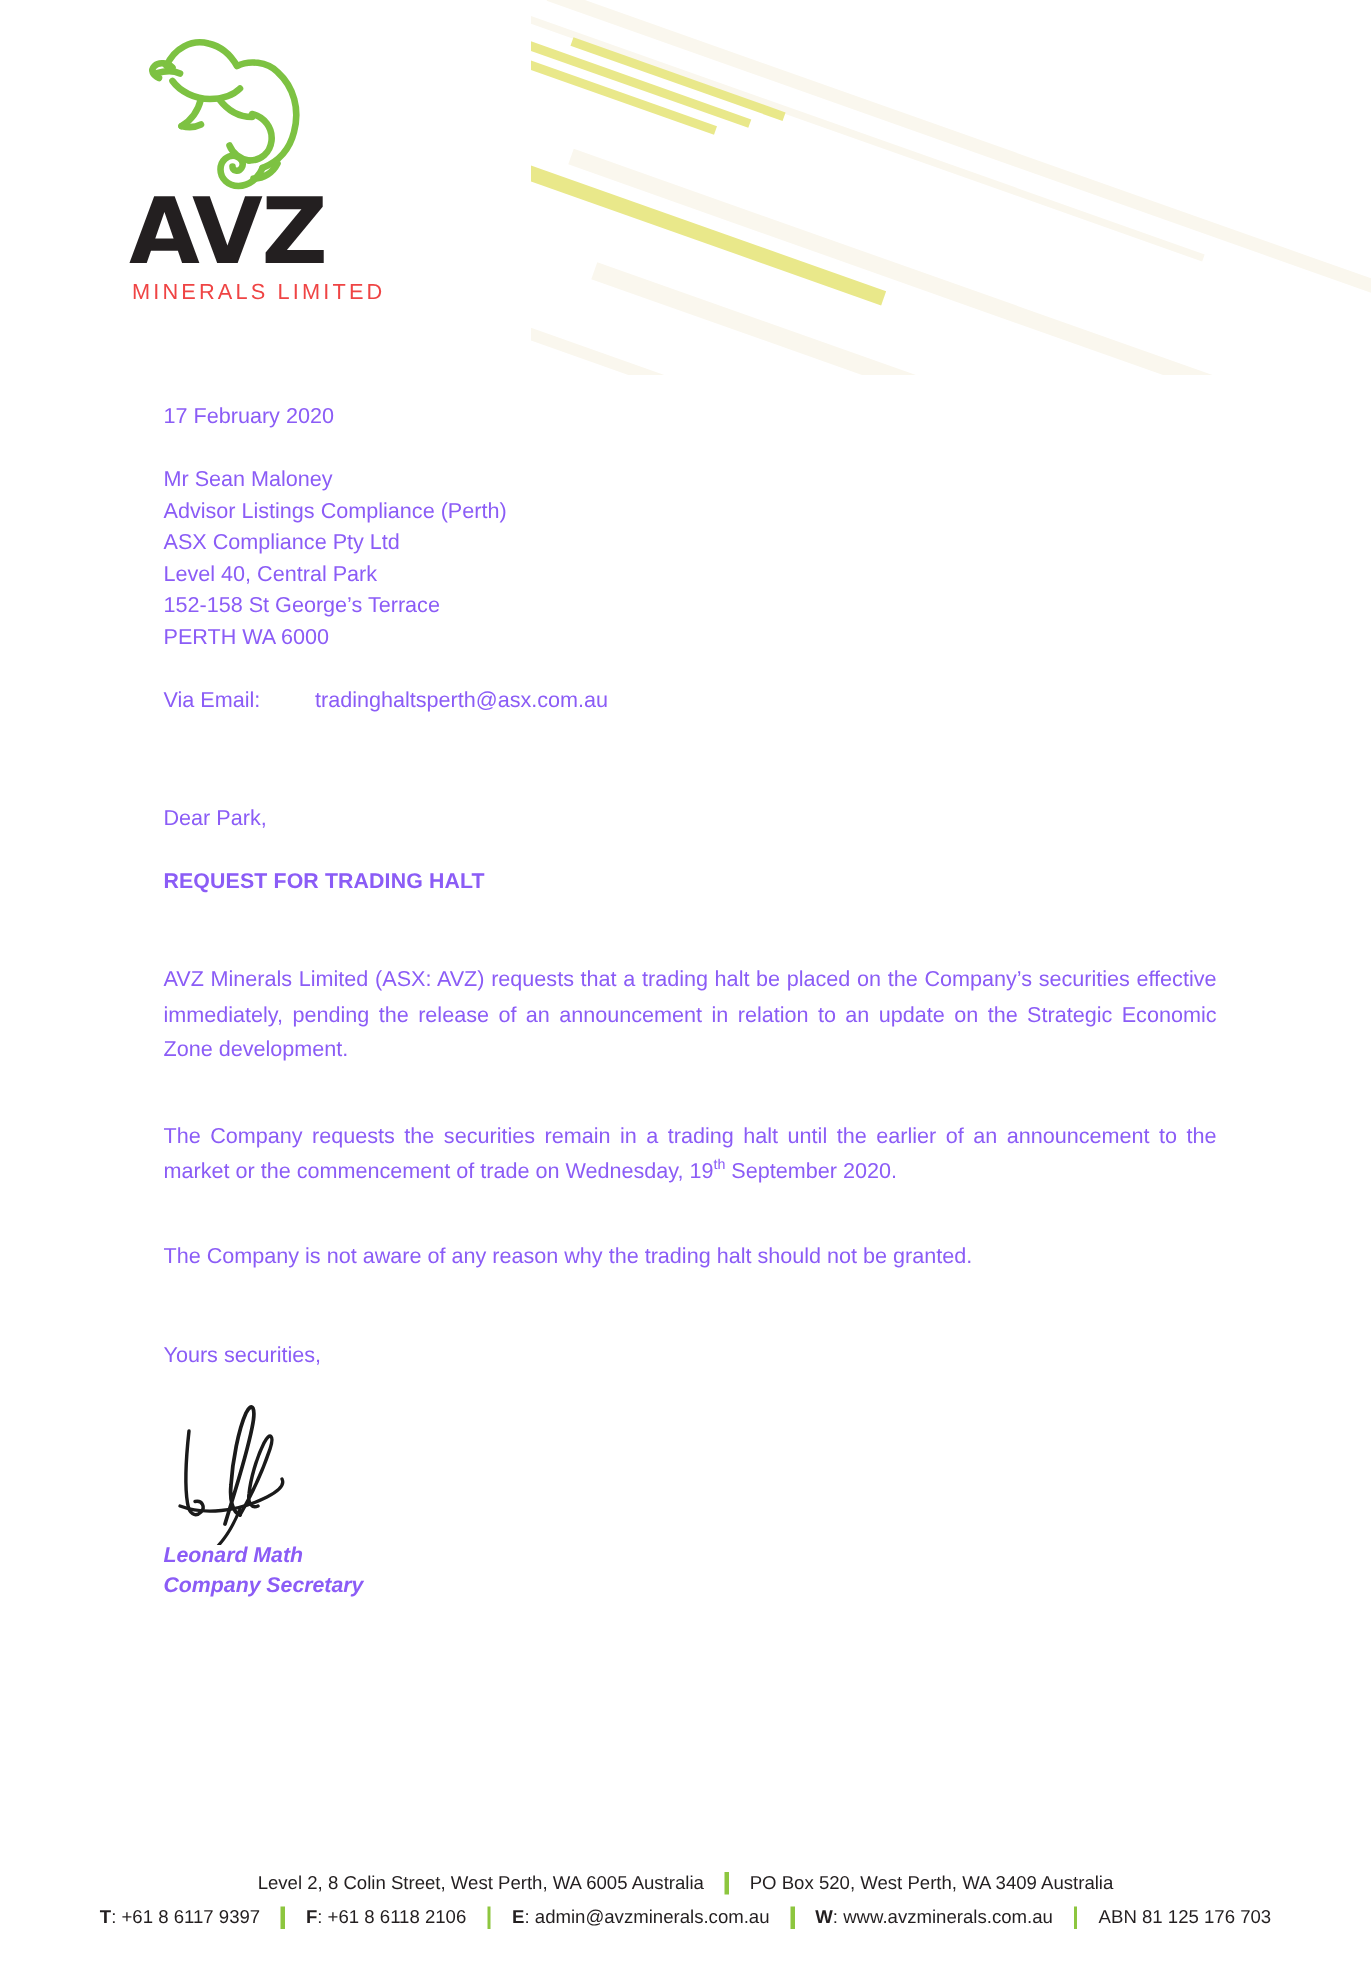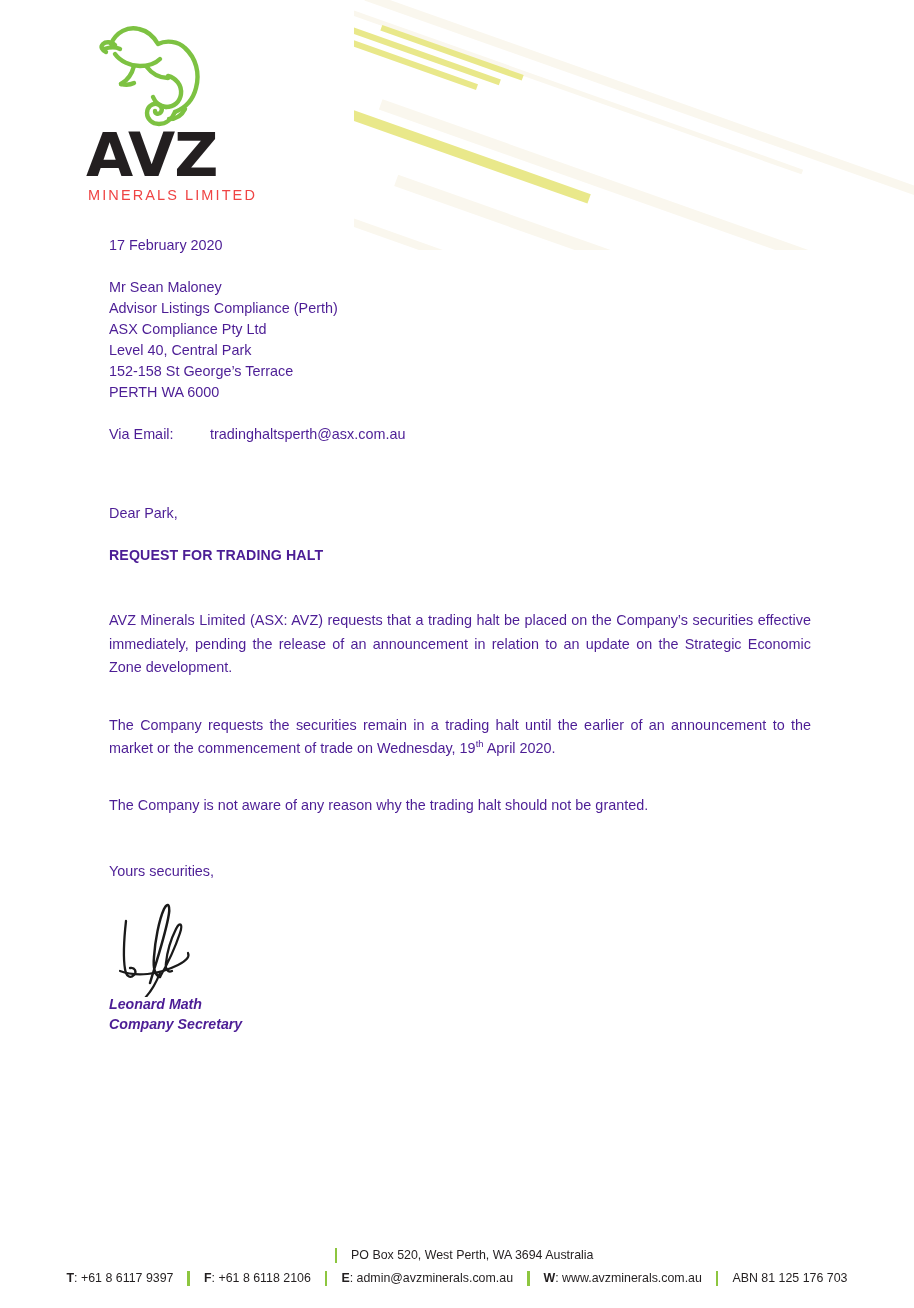--- a/index.html
+++ b/index.html
@@ -66,25 +66,25 @@
     font-size: 14.5px;
     letter-spacing: 2.1px;
     color: #ef4444;
     margin: 3px 0 0 2px;
   }
 
   
   .content {
     position: absolute;
     left: 109px;
-    top: 235px;
+    top: 268px;
     width: 702px;
     font-size: 14.4px;
     line-height: 21px;
-    color: #4c1d95;
+    color: #8b5cf6;
   }
   .blk { margin: 0; }
   .addr-line { margin: 0; line-height: 21px; }
   .spacer-sm { height: 21px; }
   .spacer-md { height: 28px; }
   .spacer-lg { height: 36px; }
 
   .via-row {
     display: flex;
   }
@@ -245,21 +245,21 @@
 
     <div class="subject">REQUEST FOR TRADING HALT</div>
 
     <div class="spacer-md"></div>
     <div style="height:15px"></div>
 
     <p class="para">AVZ Minerals Limited (ASX: AVZ) requests that a trading halt be placed on the Company’s securities effective immediately, pending the release of an announcement in relation to an update on the Strategic Economic Zone development.</p>
 
     <div style="height:34px"></div>
 
-    <p class="para"><span>The Company requests the securities remain in a trading halt until the earlier of an announcement to the market or the commencement of trade on Wednesday, 19</span><sup>th</sup><span> April 2020.</span></p>
+    <p class="para"><span>The Company requests the securities remain in a trading halt until the earlier of an announcement to the market or the commencement of trade on Wednesday, 19</span><sup>th</sup><span> September 2020.</span></p>
 
     <div style="height:33px"></div>
 
     <p class="para">The Company is not aware of any reason why the trading halt should not be granted.</p>
 
     <div style="height:44px"></div>
 
     <div class="sig-block">
       <div class="blk">Yours securities,</div>
 
@@ -283,22 +283,23 @@
       <div class="sig-names">
         <div>Leonard Math</div>
         <div>Company Secretary</div>
       </div>
     </div>
 
   </div>
 
   <div class="footer">
     <div class="footer-line">
-      <span class="fsep" style="background: rgb(141, 198, 63);"></span>
-      <span>PO Box 520, West Perth, WA 3694 Australia</span>
+      <span>Level 2, 8 Colin Street, West Perth, WA 6005 Australia</span>
+      <span class="fsep" style="background: rgb(141, 198, 63);"></span>
+      <span>PO Box 520, West Perth, WA 3409 Australia</span>
     </div>
     <div class="footer-line">
       <span><span class="flabel">T</span><span>: +61 8 6117 9397</span></span>
       <span class="fsep" style="background: rgb(141, 198, 63);"></span>
       <span><span class="flabel">F</span><span>: +61 8 6118 2106</span></span>
       <span class="fsep" style="background: rgb(141, 198, 63);"></span>
       <span><span class="flabel">E</span><span>: admin@avzminerals.com.au</span></span>
       <span class="fsep" style="background: rgb(141, 198, 63);"></span>
       <span><span class="flabel">W</span><span>: www.avzminerals.com.au</span></span>
       <span class="fsep" style="background: rgb(141, 198, 63);"></span>

